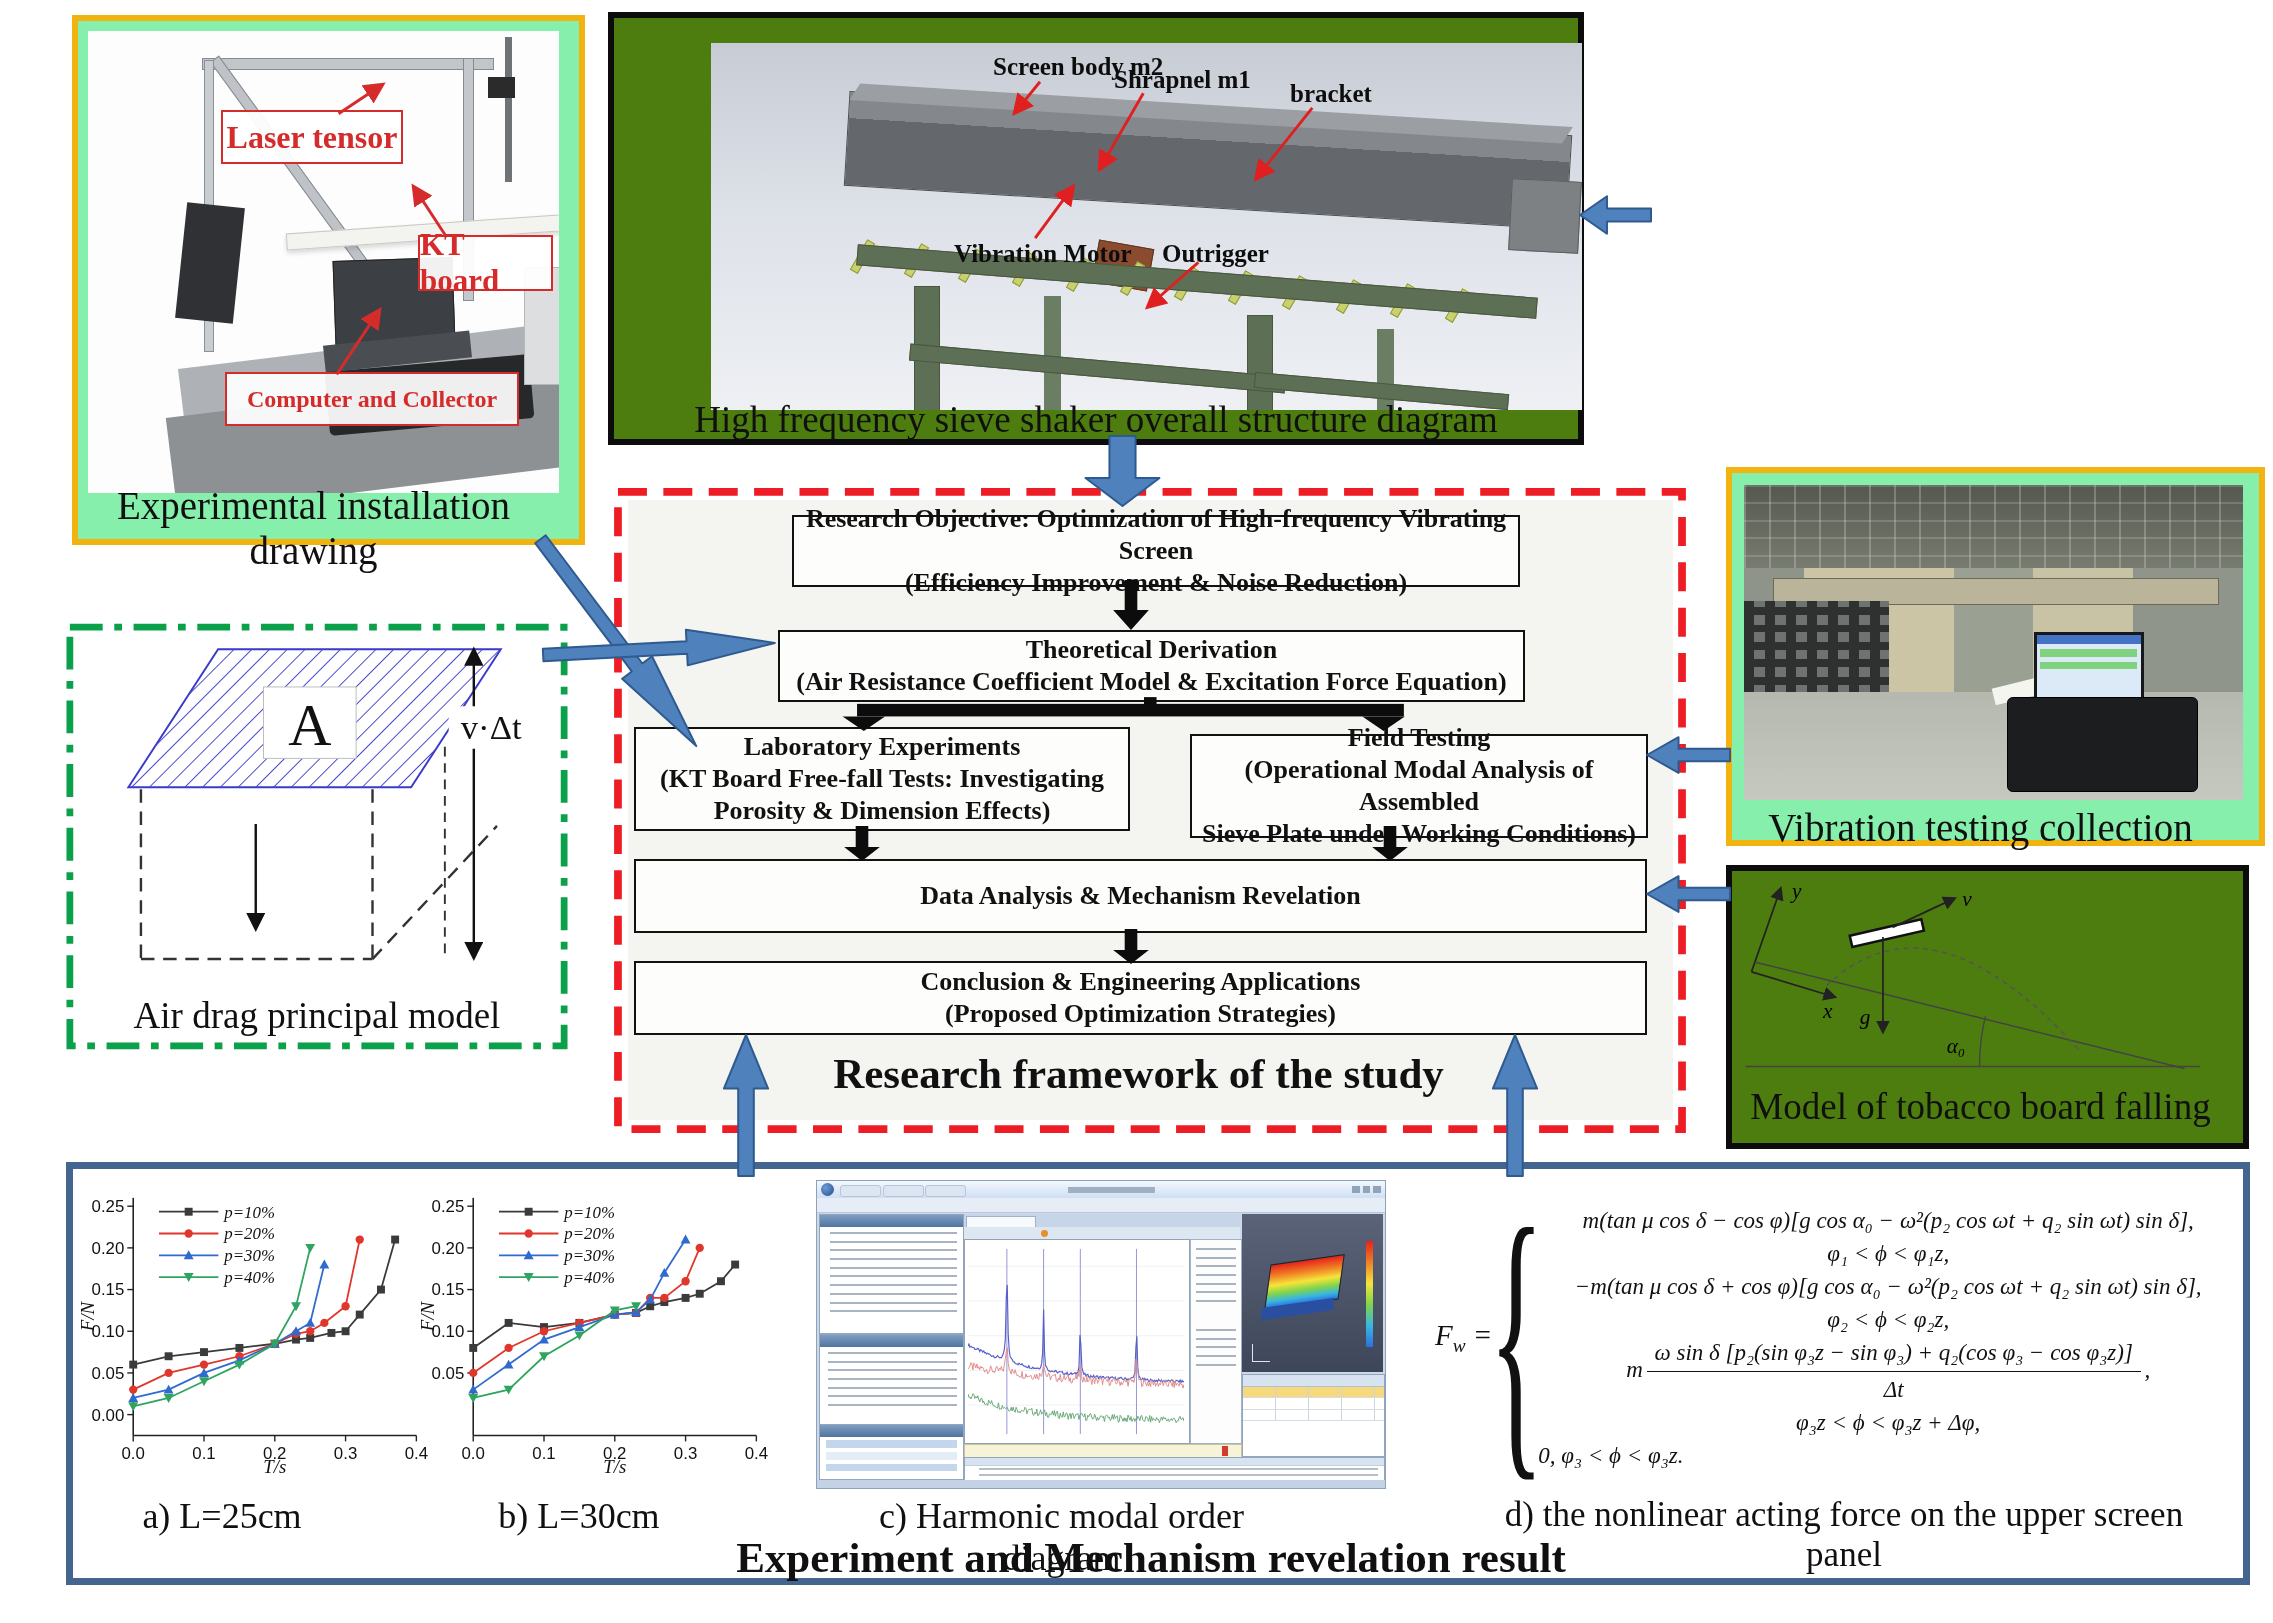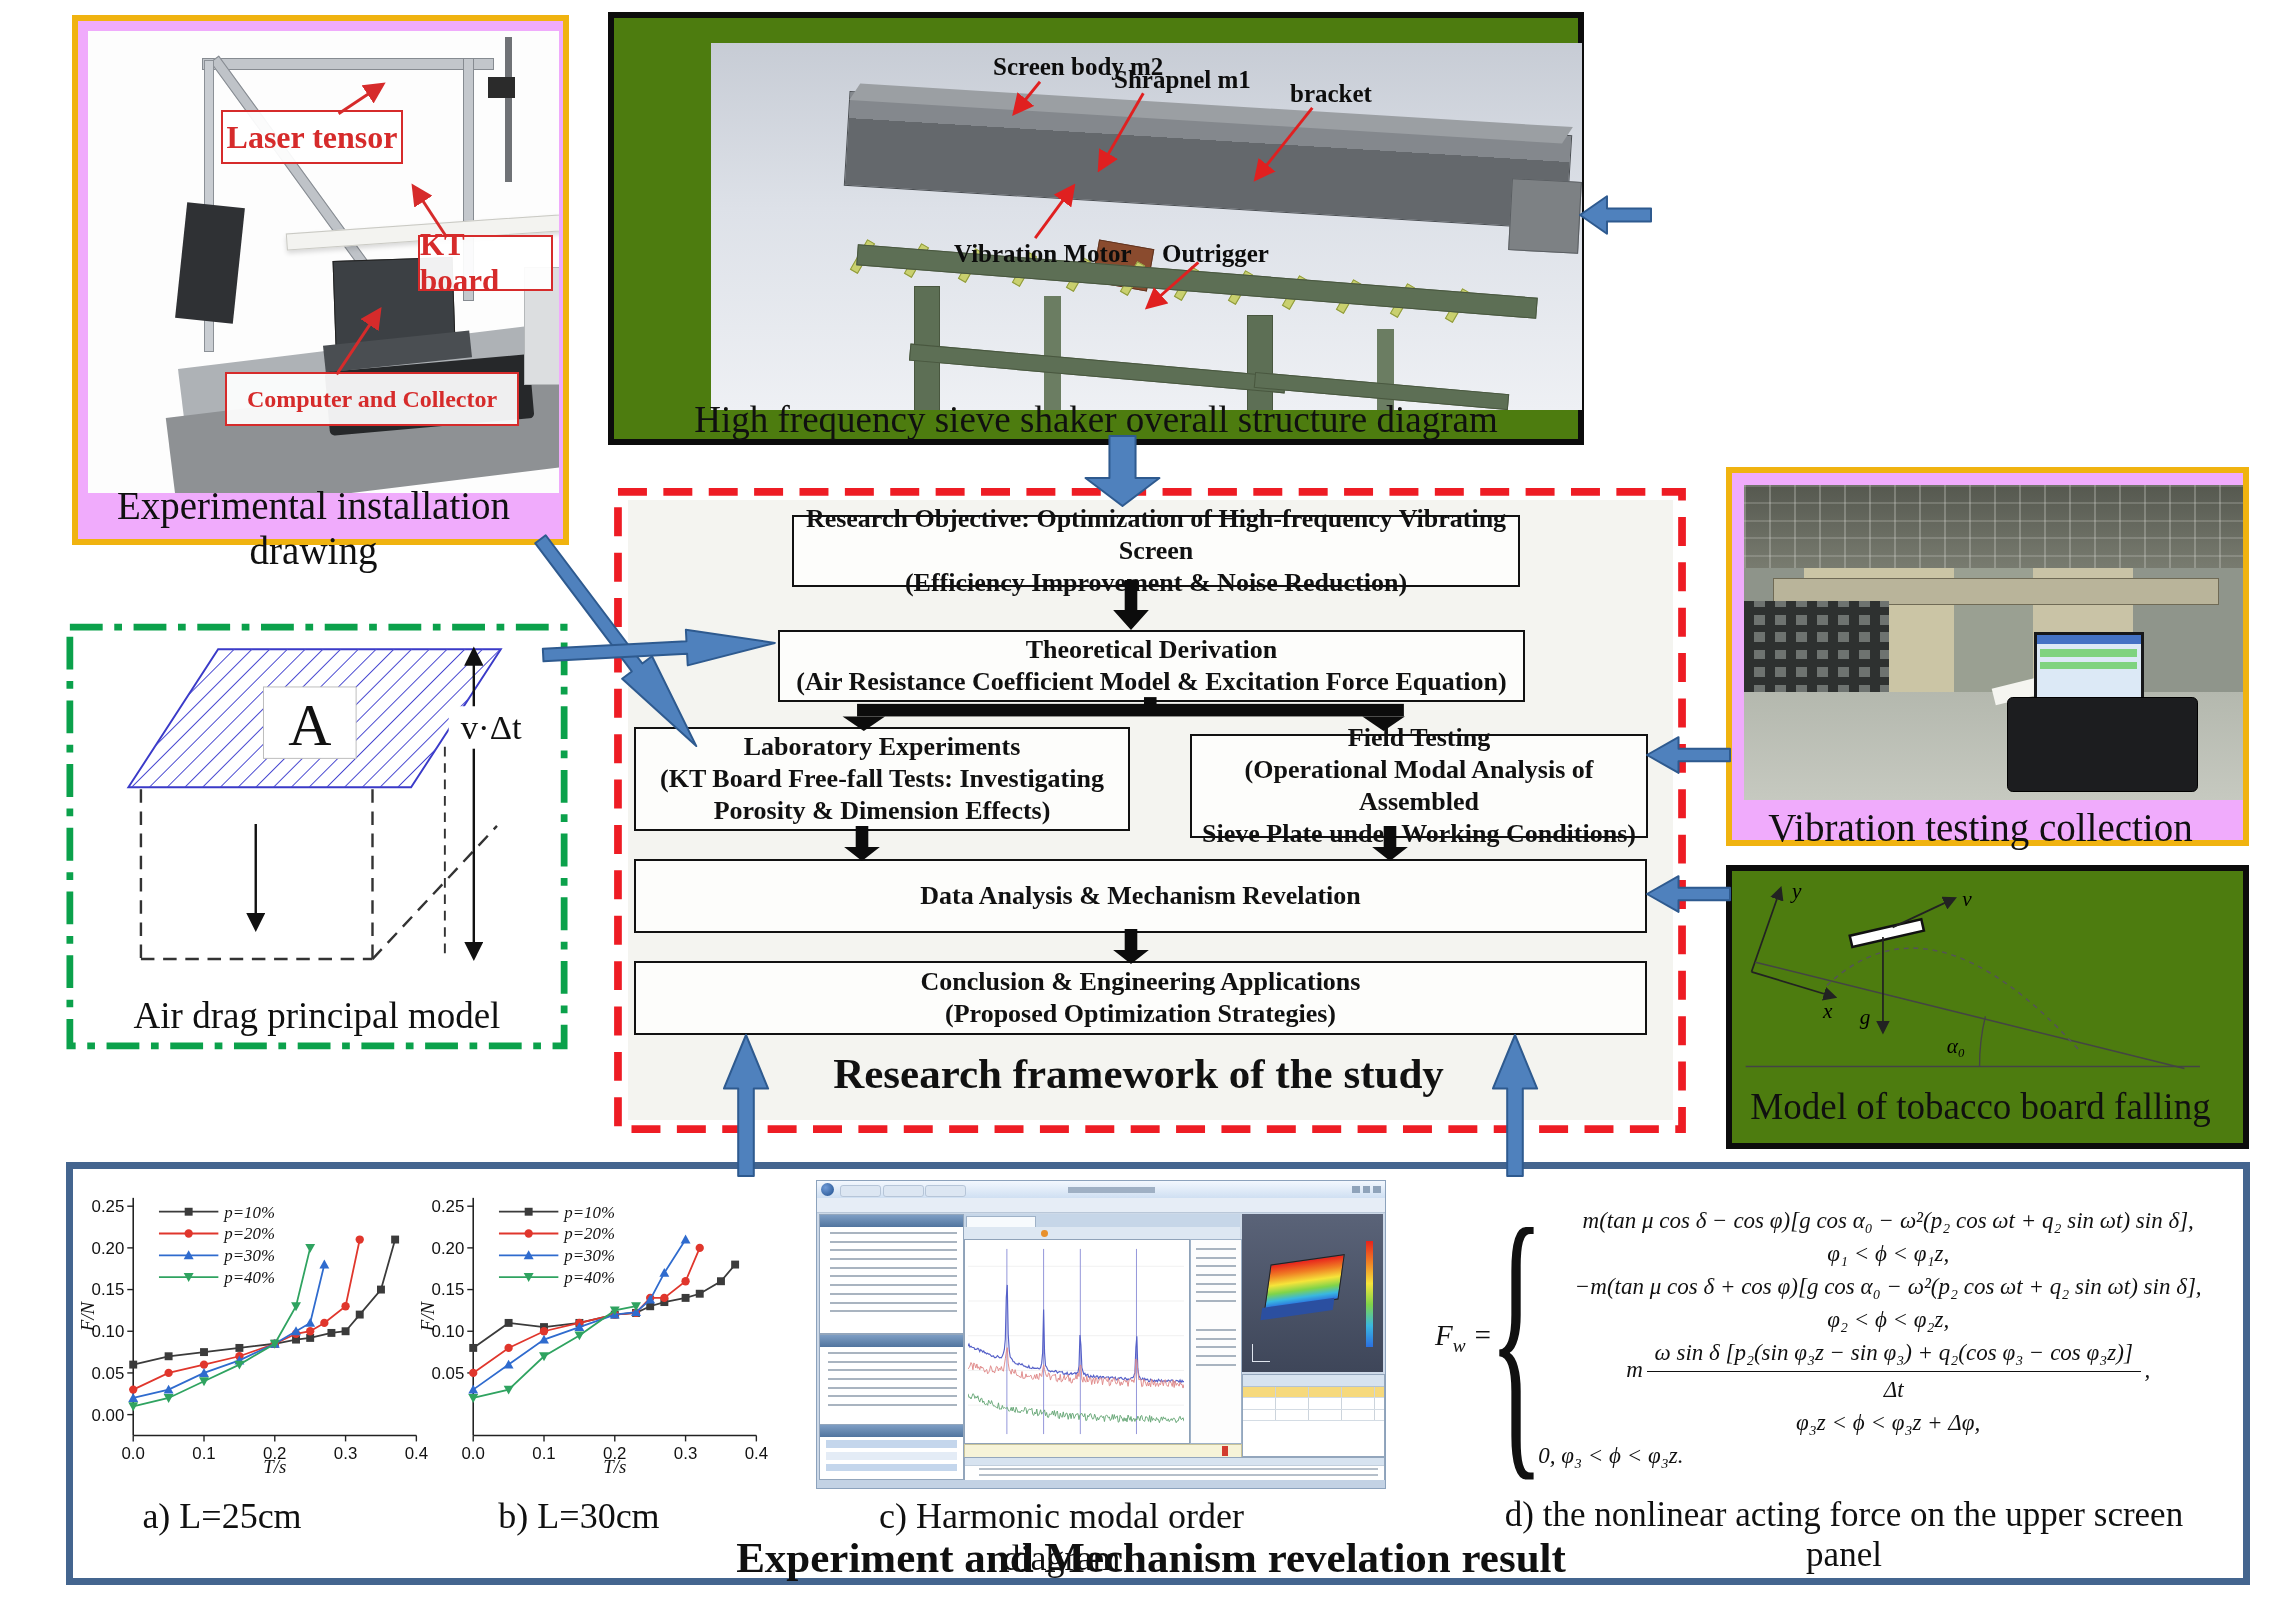--- a/index.html
+++ b/index.html
@@ -1,20 +1,20 @@
 <!DOCTYPE html>
 <html style="--yellow-border: #f0b310; --green-border: #0ba14b; --red-border: #ee1c24; --black-border: #0c0c0c; --blue-arrow-fill: #4f81bd; --blue-arrow-edge: #2e5a8f; --bottom-border: #44658f; --photo-label-red: #d62b2b;"><head>
 <meta charset="utf-8">
 <style>
   html,body{margin:0;padding:0;background:#ffffff;}
   .page{position:relative;width:2274px;height:1623px;background:#fff;overflow:hidden;
         font-family:"Liberation Serif",serif;color:#111;}
   .abs{position:absolute;}
   
-  .ybox{position:absolute;border:6.8px solid var(--yellow-border,#f0b310);background:#f0abfc;}
+  .ybox{position:absolute;border:6.8px solid var(--yellow-border,#f0b310);background:#86efac;padding-left:16px;}
   .bbox{position:absolute;border:6.8px solid var(--black-border,#0c0c0c);background:#4d7c0f;}
   .bluebox{position:absolute;border:7.7px solid var(--bottom-border,#44658f);background:#fff;}
   .caption{position:absolute;text-align:center;font-size:39px;color:#101010;}
   .caption.small{font-size:37px;}
   
   .photo-label{position:absolute;border:2.9px solid var(--photo-label-red,#d62b2b);
     color:var(--photo-label-red,#d62b2b);background:rgba(255,255,255,.93);
     font-weight:bold;display:flex;align-items:center;justify-content:center;z-index:6;}
   
   .fc-box{position:absolute;border:2.9px solid #111;background:#fdfdfb;display:flex;

